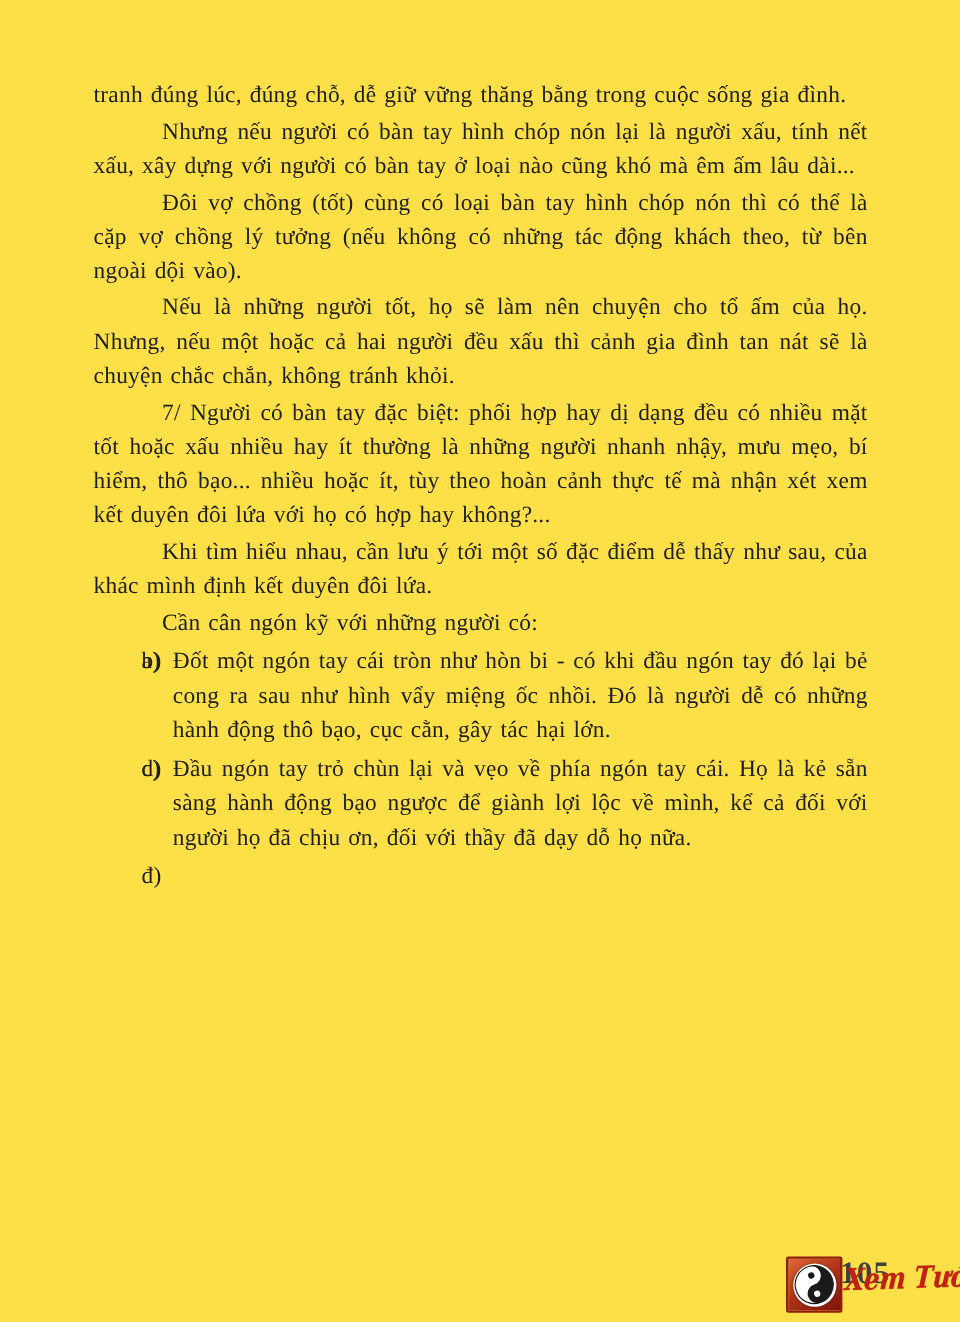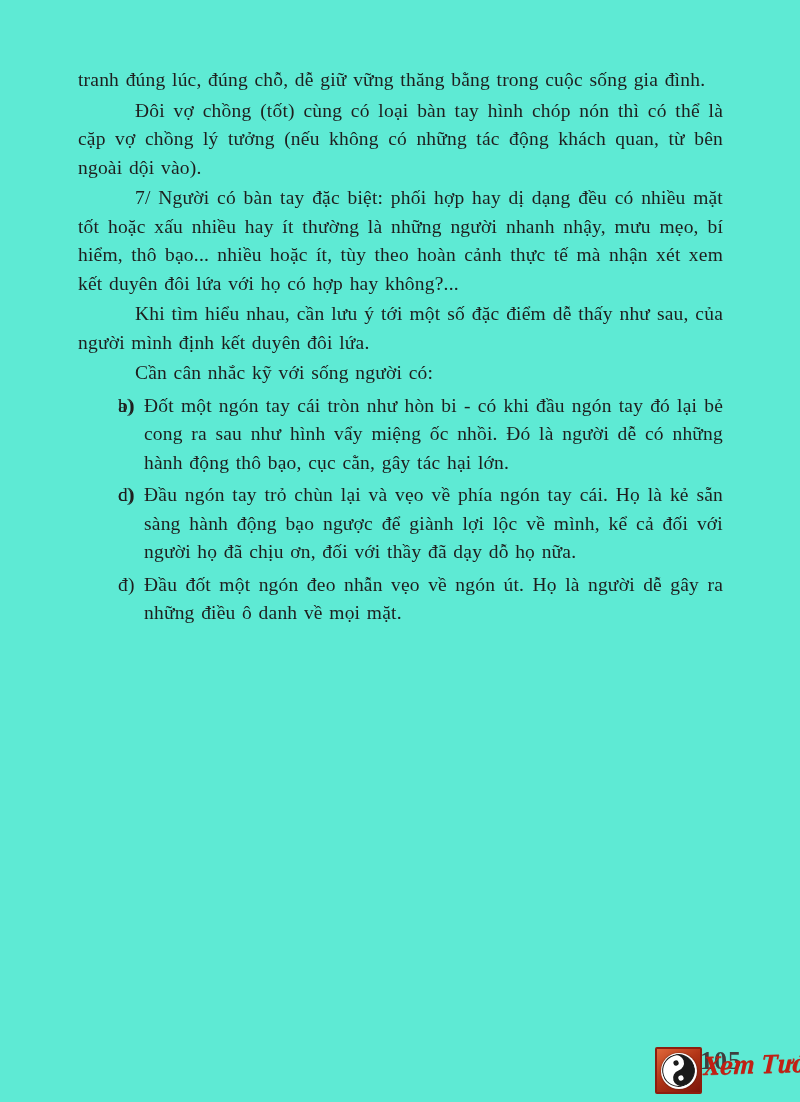--- a/index.html
+++ b/index.html
@@ -4,21 +4,21 @@
 <style>
   html, body {
     margin: 0;
     padding: 0;
     background: #ffffff;
   }
   .page {
     position: relative;
     width: 800px;
     height: 1102px;
-    background: #5eead4;
+    background: #fde047;
     overflow: hidden;
     font-family: "Liberation Serif", "DejaVu Serif", serif;
     color: #1e1e1e;
   }
   .content {
     position: absolute;
     left: 78px;
     top: 66px;
     width: 645px;
     font-size: 19.5px;
@@ -109,43 +109,44 @@
     z-index: 2;
   }
 </style>
 </head>
 <body>
 
 <div class="page">
 
   <div class="content">
     <p class="para">tranh đúng lúc, đúng chỗ, dễ giữ vững thăng bằng trong cuộc sống gia đình.</p>
-    <p class="para indent">Đôi vợ chồng (tốt) cùng có loại bàn tay hình chóp nón thì có thể là cặp vợ chồng lý tưởng (nếu không có những tác động khách quan, từ bên ngoài dội vào).</p>
+    <p class="para indent">Nhưng nếu người có bàn tay hình chóp nón lại là người xấu, tính nết xấu, xây dựng với người có bàn tay ở loại nào cũng khó mà êm ấm lâu dài...</p>
+    <p class="para indent">Đôi vợ chồng (tốt) cùng có loại bàn tay hình chóp nón thì có thể là cặp vợ chồng lý tưởng (nếu không có những tác động khách theo, từ bên ngoài dội vào).</p>
+    <p class="para indent">Nếu là những người tốt, họ sẽ làm nên chuyện cho tổ ấm của họ. Nhưng, nếu một hoặc cả hai người đều xấu thì cảnh gia đình tan nát sẽ là chuyện chắc chắn, không tránh khỏi.</p>
     <p class="para indent">7/ Người có bàn tay đặc biệt: phối hợp hay dị dạng đều có nhiều mặt tốt hoặc xấu nhiều hay ít thường là những người nhanh nhậy, mưu mẹo, bí hiểm, thô bạo... nhiều hoặc ít, tùy theo hoàn cảnh thực tế mà nhận xét xem kết duyên đôi lứa với họ có hợp hay không?...</p>
-    <p class="para indent">Khi tìm hiểu nhau, cần lưu ý tới một số đặc điểm dễ thấy như sau, của người mình định kết duyên đôi lứa.</p>
-    <p class="para indent">Cần cân nhắc kỹ với sống người có:</p>
+    <p class="para indent">Khi tìm hiểu nhau, cần lưu ý tới một số đặc điểm dễ thấy như sau, của khác mình định kết duyên đôi lứa.</p>
+    <p class="para indent">Cần cân ngón kỹ với những người có:</p>
 
     <div class="list">
       <div class="list-item">
         <span class="marker">a)</span>
       </div>
       <div class="list-item">
         <span class="marker">b)</span>
         <span class="item-text">Đốt một ngón tay cái tròn như hòn bi - có khi đầu ngón tay đó lại bẻ cong ra sau như hình vẩy miệng ốc nhồi. Đó là người dễ có những hành động thô bạo, cục cằn, gây tác hại lớn.</span>
       </div>
       <div class="list-item">
         <span class="marker">c)</span>
       </div>
       <div class="list-item">
         <span class="marker">d)</span>
         <span class="item-text">Đầu ngón tay trỏ chùn lại và vẹo về phía ngón tay cái. Họ là kẻ sẵn sàng hành động bạo ngược để giành lợi lộc về mình, kể cả đối với người họ đã chịu ơn, đối với thầy đã dạy dỗ họ nữa.</span>
       </div>
       <div class="list-item">
         <span class="marker">đ)</span>
-        <span class="item-text">Đầu đốt một ngón đeo nhẫn vẹo về ngón út. Họ là người dễ gây ra những điều ô danh về mọi mặt.</span>
       </div>
     </div>
   </div>
 
   <div class="footer">
     <span class="page-num">105</span>
     <div class="logo-box">
       <span class="logo-circle">
         <svg viewBox="0 0 100 100" width="33" height="33" aria-hidden="true">
           <circle cx="50" cy="50" r="48" fill="#ffffff" stroke="#1a1a1a" stroke-width="3"></circle>

